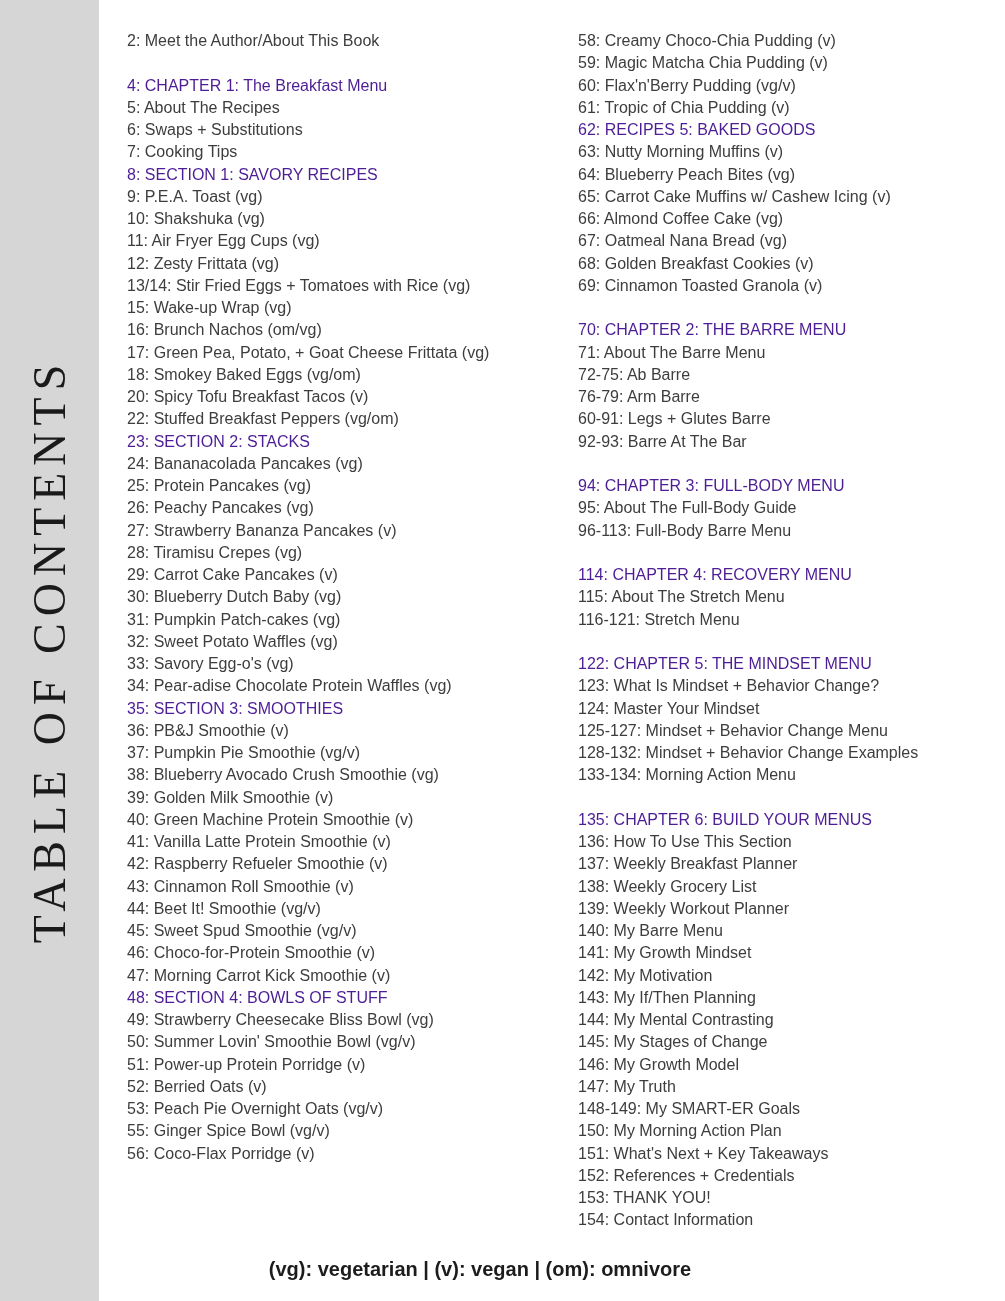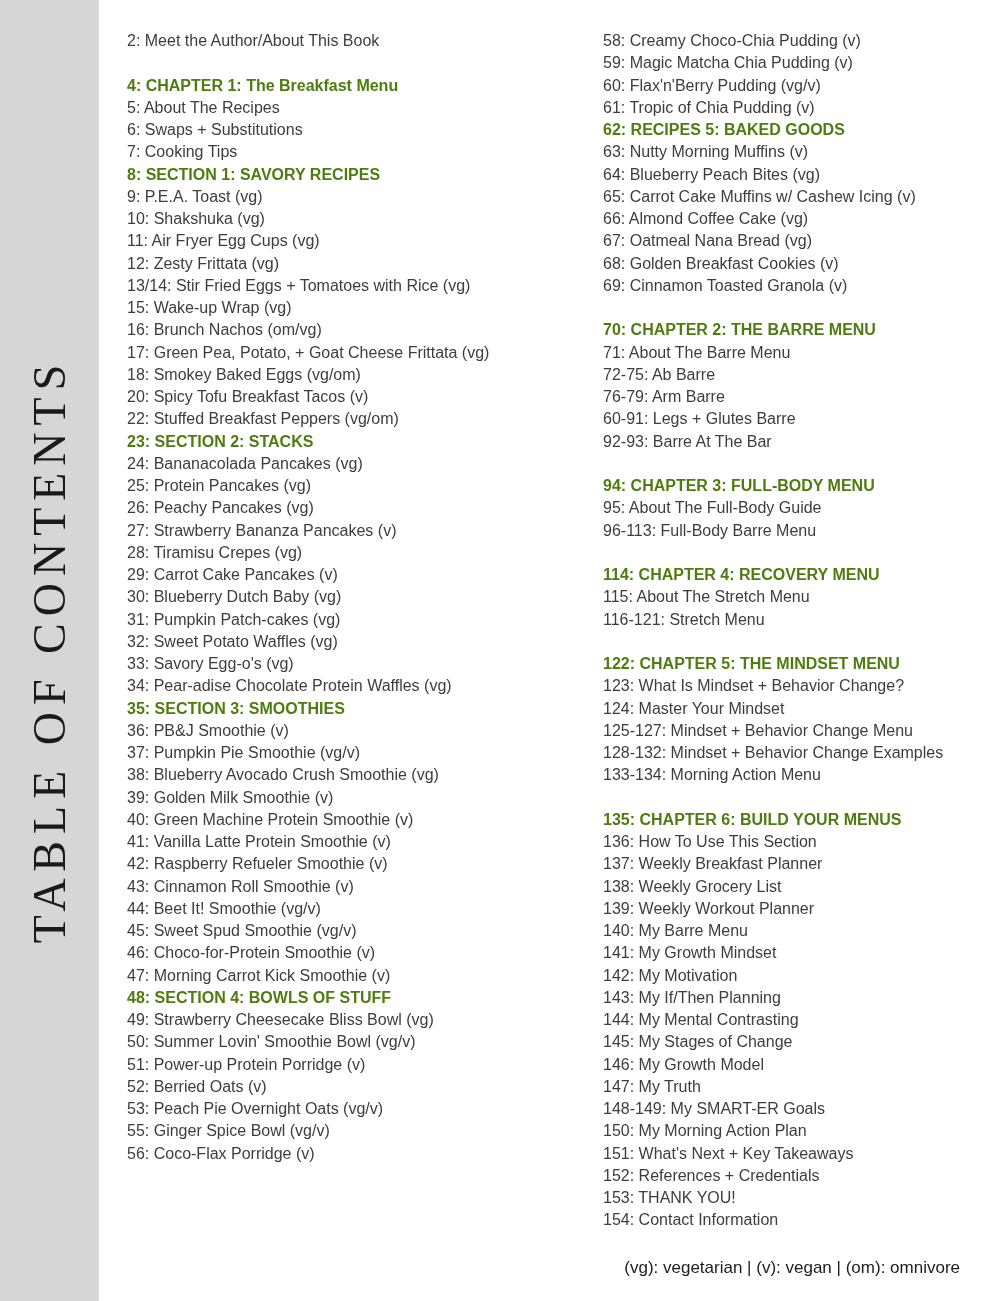--- a/index.html
+++ b/index.html
@@ -35,33 +35,33 @@
 
   .toc-column {
     position: absolute;
     top: 30px;
     font-size: 16px;
     line-height: 22.25px;
     color: #3d3d3d;
     white-space: nowrap;
   }
   .toc-column-left  { left: 127px; }
-  .toc-column-right { left: 578px; margin-left: 25px; }
+  .toc-column-right { left: 578px; }
 
   .toc-line { height: 22.25px; }
-  .toc-line.bold { font-weight: bold; color: #4d7c0f; }
+  .toc-line.bold { font-weight: normal; color: #4c1d95; }
 
   .footer-legend {
     position: absolute;
     left: 0;
     top: 1258px;
     width: 960px;
-    text-align: right;
-    font-size: 17px;
-    font-weight: normal;
+    text-align: center;
+    font-size: 20px;
+    font-weight: bold;
     color: #1c1c1c;
   }
 </style>
 </head>
 <body>
 
 <div class="page">
 
   <div class="sidebar">
     <div class="sidebar-title">TABLE OF CONTENTS</div>

